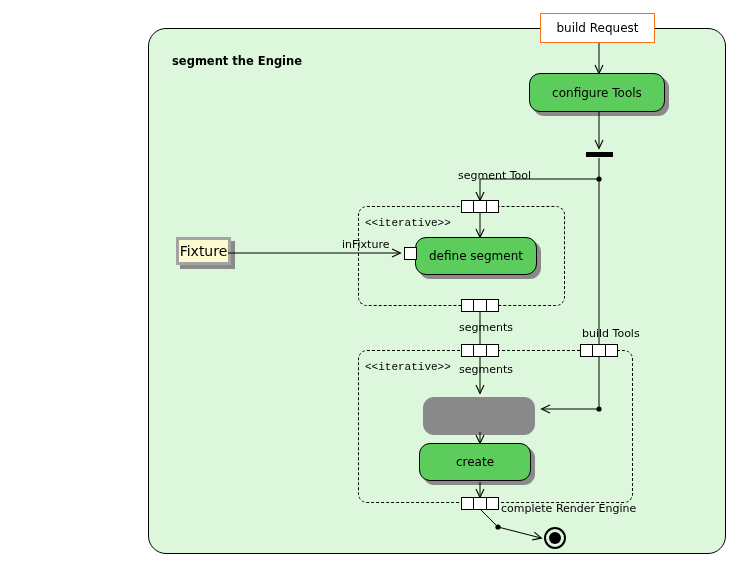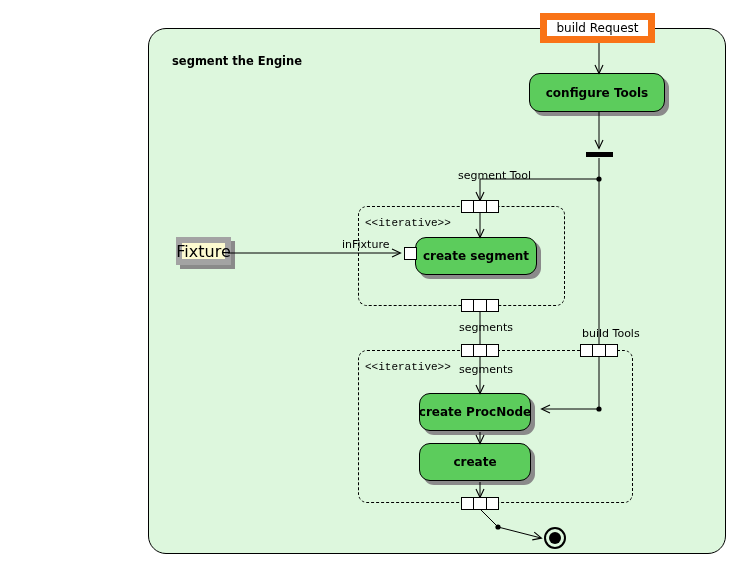--- a/index.html
+++ b/index.html
@@ -35,39 +35,39 @@
     top: 54px;
     font-size: 11.5px;
     font-weight: bold;
     color: #000000;
     white-space: nowrap;
   }
   
   .object-node {
     position: absolute;
     background: #ffffff;
-    border: 7px solid #f97316;
+    border: 1px solid #f97316;
     box-sizing: border-box;
     display: flex;
     align-items: center;
     justify-content: center;
     font-size: 12px;
     color: #000000;
     white-space: nowrap;
   }
   
   .fixture-node {
     position: absolute;
     background: #fdfbd0;
-    border: 6px solid #a3a3a3;
+    border: 3px solid #a3a3a3;
     box-sizing: border-box;
     display: flex;
     align-items: center;
     justify-content: center;
-    font-size: 16px;
+    font-size: 14px;
     color: #000000;
     white-space: nowrap;
   }
   .fixture-shadow {
     position: absolute;
     background: #8a8a8a;
   }
   
   .action {
     position: absolute;
@@ -75,21 +75,20 @@
     border: 1.5px solid #000000;
     border-radius: 11px;
     box-sizing: border-box;
     display: flex;
     align-items: center;
     justify-content: center;
     font-size: 12px;
     color: #000000;
     white-space: nowrap;
     z-index: 3;
-    font-weight: bold;
   }
   .action-shadow {
     position: absolute;
     background: #8a8a8a;
     border-radius: 11px;
     z-index: 2;
   }
   
   .region {
     position: absolute;
@@ -240,21 +239,21 @@
   <div class="fixture-shadow" style="left:180px; top:241px; width:55px; height:28px;"></div>
   <div class="fixture-node" style="left:176px; top:237px; width:55px; height:28px;">
     <span>Fixture</span>
   </div>
 
   <div class="edge-label" style="left:342px; top:238px;">inFixture</div>
   <div class="pin-square" style="left:404px; top:247px; width:13px; height:13px;"></div>
 
   <div class="action-shadow" style="left:419px; top:241px; width:122px; height:38px;"></div>
   <div class="action" style="left:415px; top:237px; width:122px; height:38px;">
-    <span>create segment</span>
+    <span>define segment</span>
   </div>
 
   <div class="expnode" style="left:461px; top:299px; width:38px; height:13px;">
     <i></i>
       <i></i>
       <i></i>
   </div>
   <div class="edge-label" style="left:459px; top:321px;">segments</div>
 
   <div class="edge-label" style="left:582px; top:327px;">build Tools</div>
@@ -268,30 +267,28 @@
   <div class="region-label" style="left:365px; top:361px;">&lt;&lt;iterative&gt;&gt;</div>
 
   <div class="expnode" style="left:461px; top:344px; width:38px; height:13px;">
     <i></i>
       <i></i>
       <i></i>
   </div>
   <div class="edge-label" style="left:459px; top:363px;">segments</div>
 
   <div class="action-shadow" style="left:423px; top:397px; width:112px; height:38px;"></div>
-  <div class="action" style="left:419px; top:393px; width:112px; height:38px;">
-    <span>create ProcNode</span>
-  </div>
 
   <div class="action-shadow" style="left:423px; top:447px; width:112px; height:38px;"></div>
   <div class="action" style="left:419px; top:443px; width:112px; height:38px;">
     <span>create</span>
   </div>
 
   <div class="expnode" style="left:461px; top:497px; width:38px; height:13px;">
     <i></i>
       <i></i>
       <i></i>
   </div>
+  <div class="edge-label" style="left:501px; top:502px;">complete Render Engine</div>
 
   <div class="final-node" style="left:544px; top:527px;"></div>
 
 </div>
 
 </body></html>

